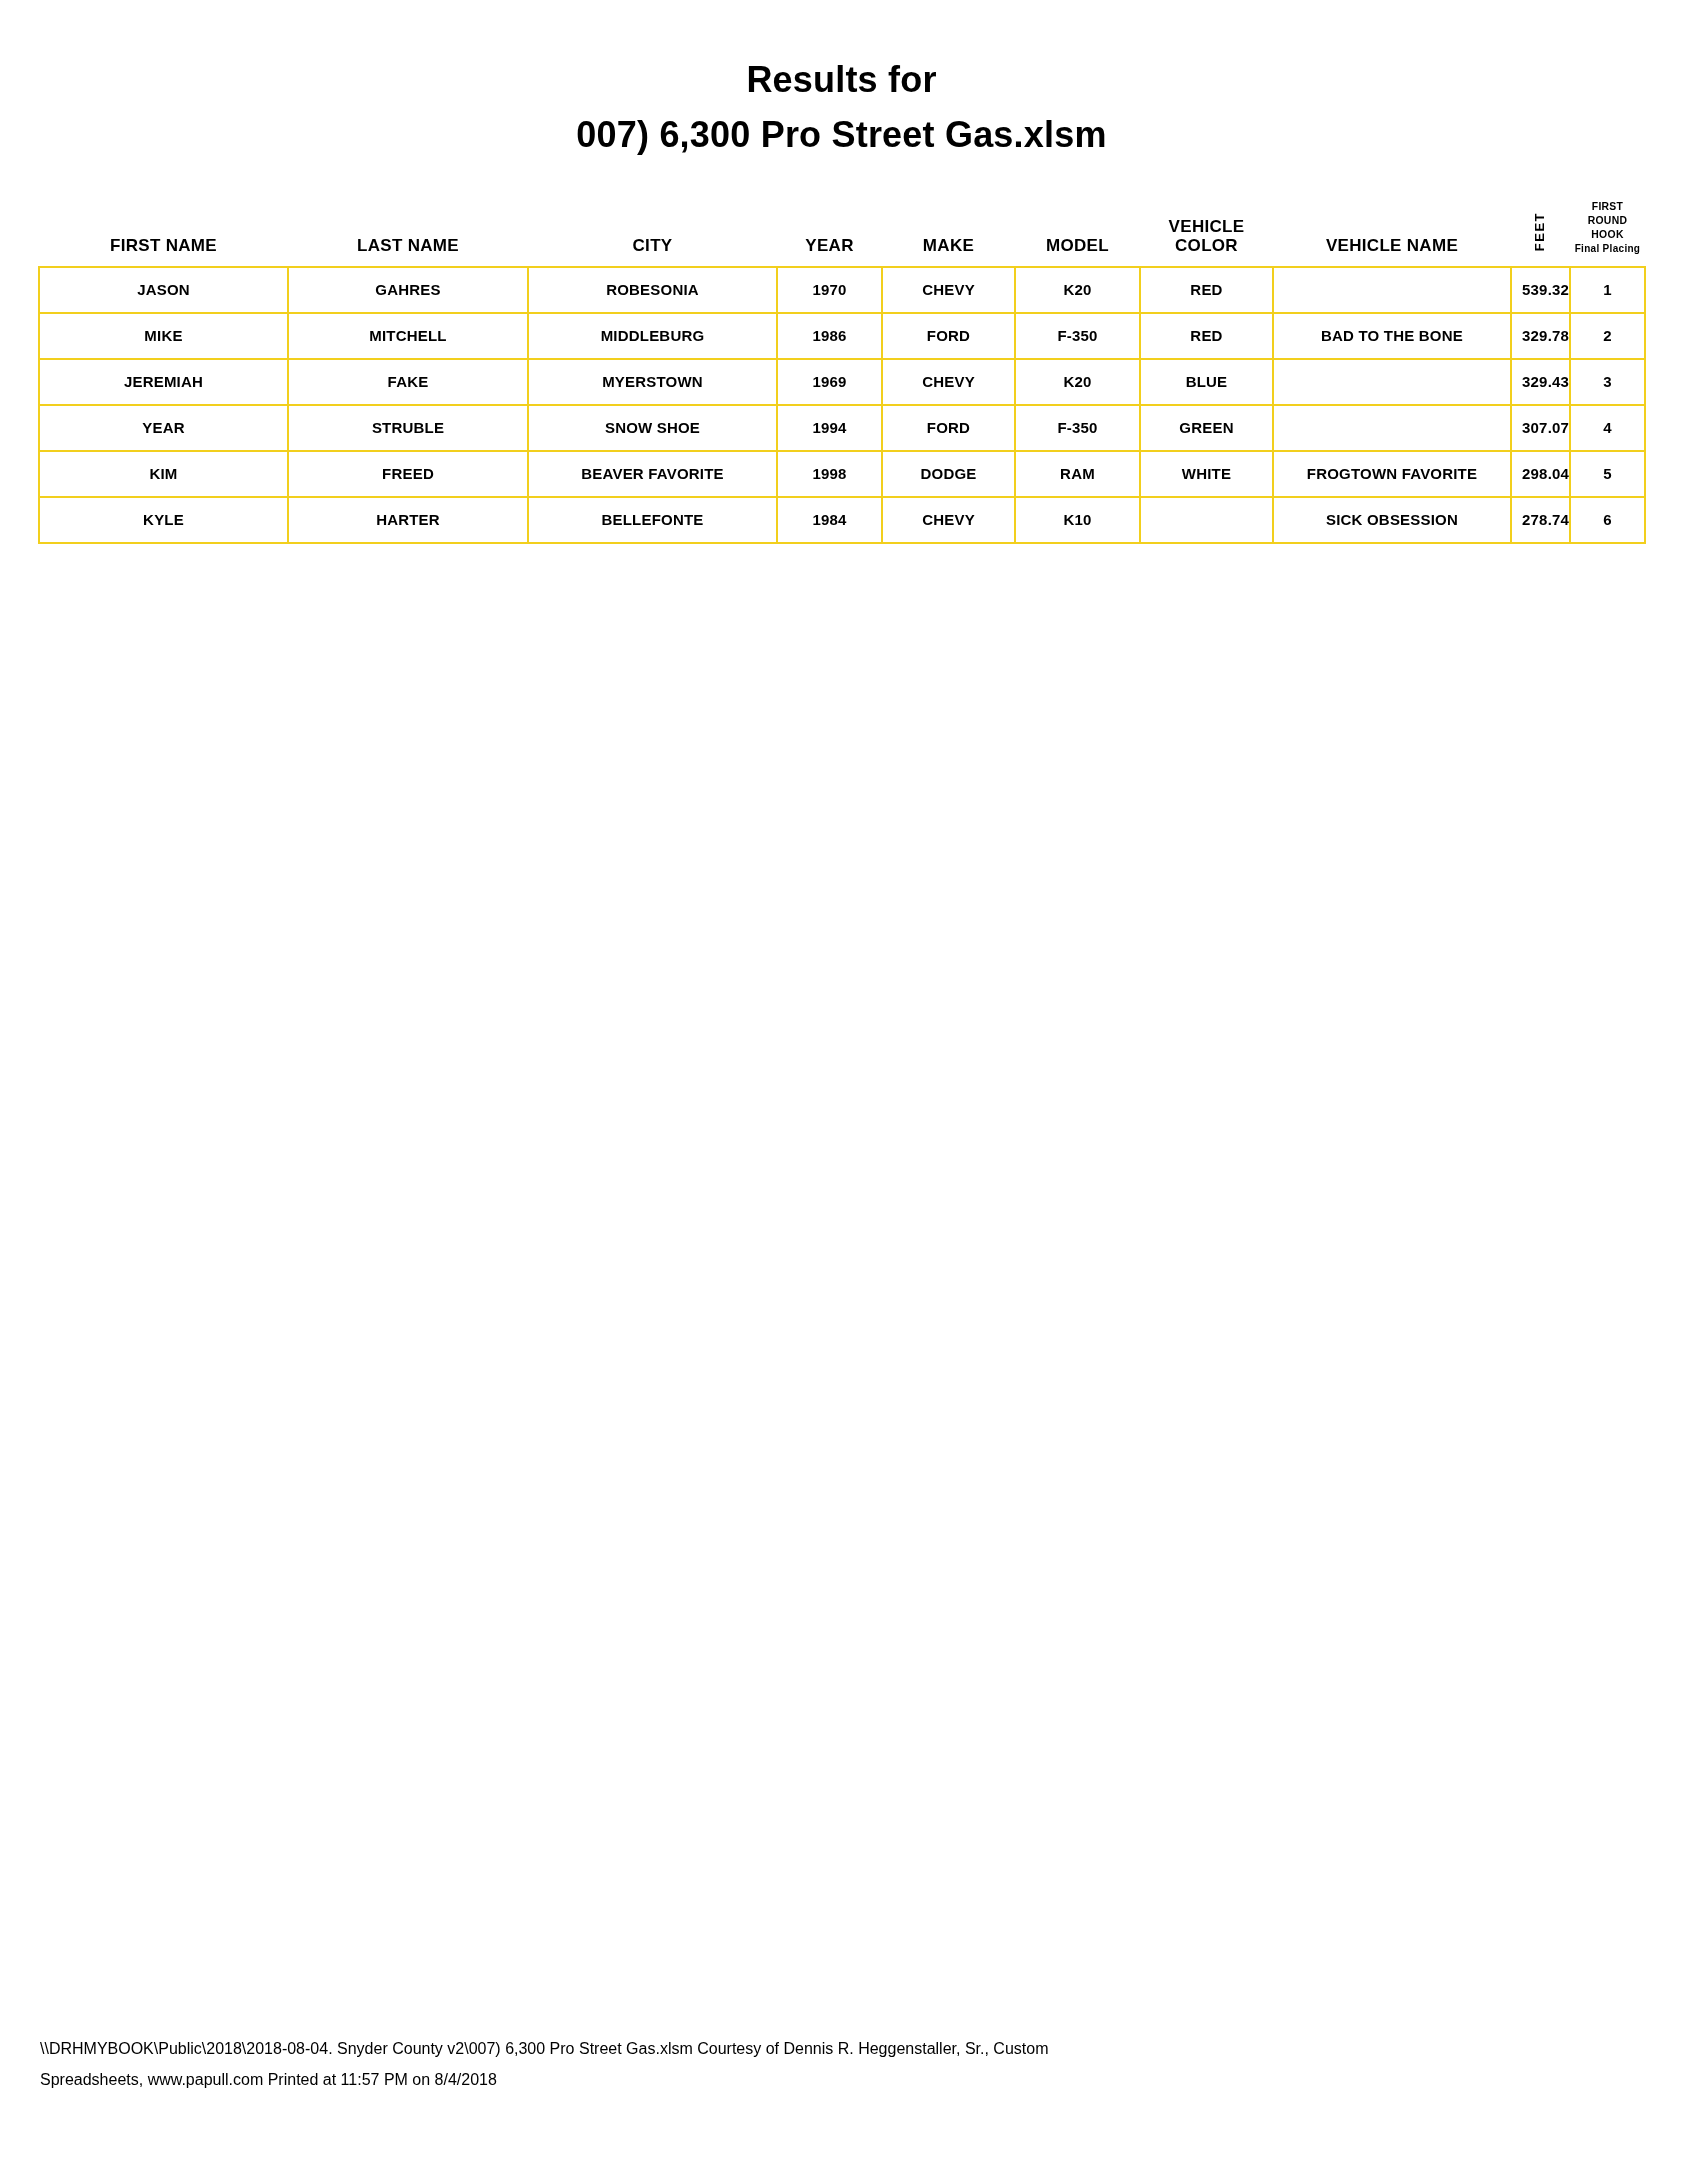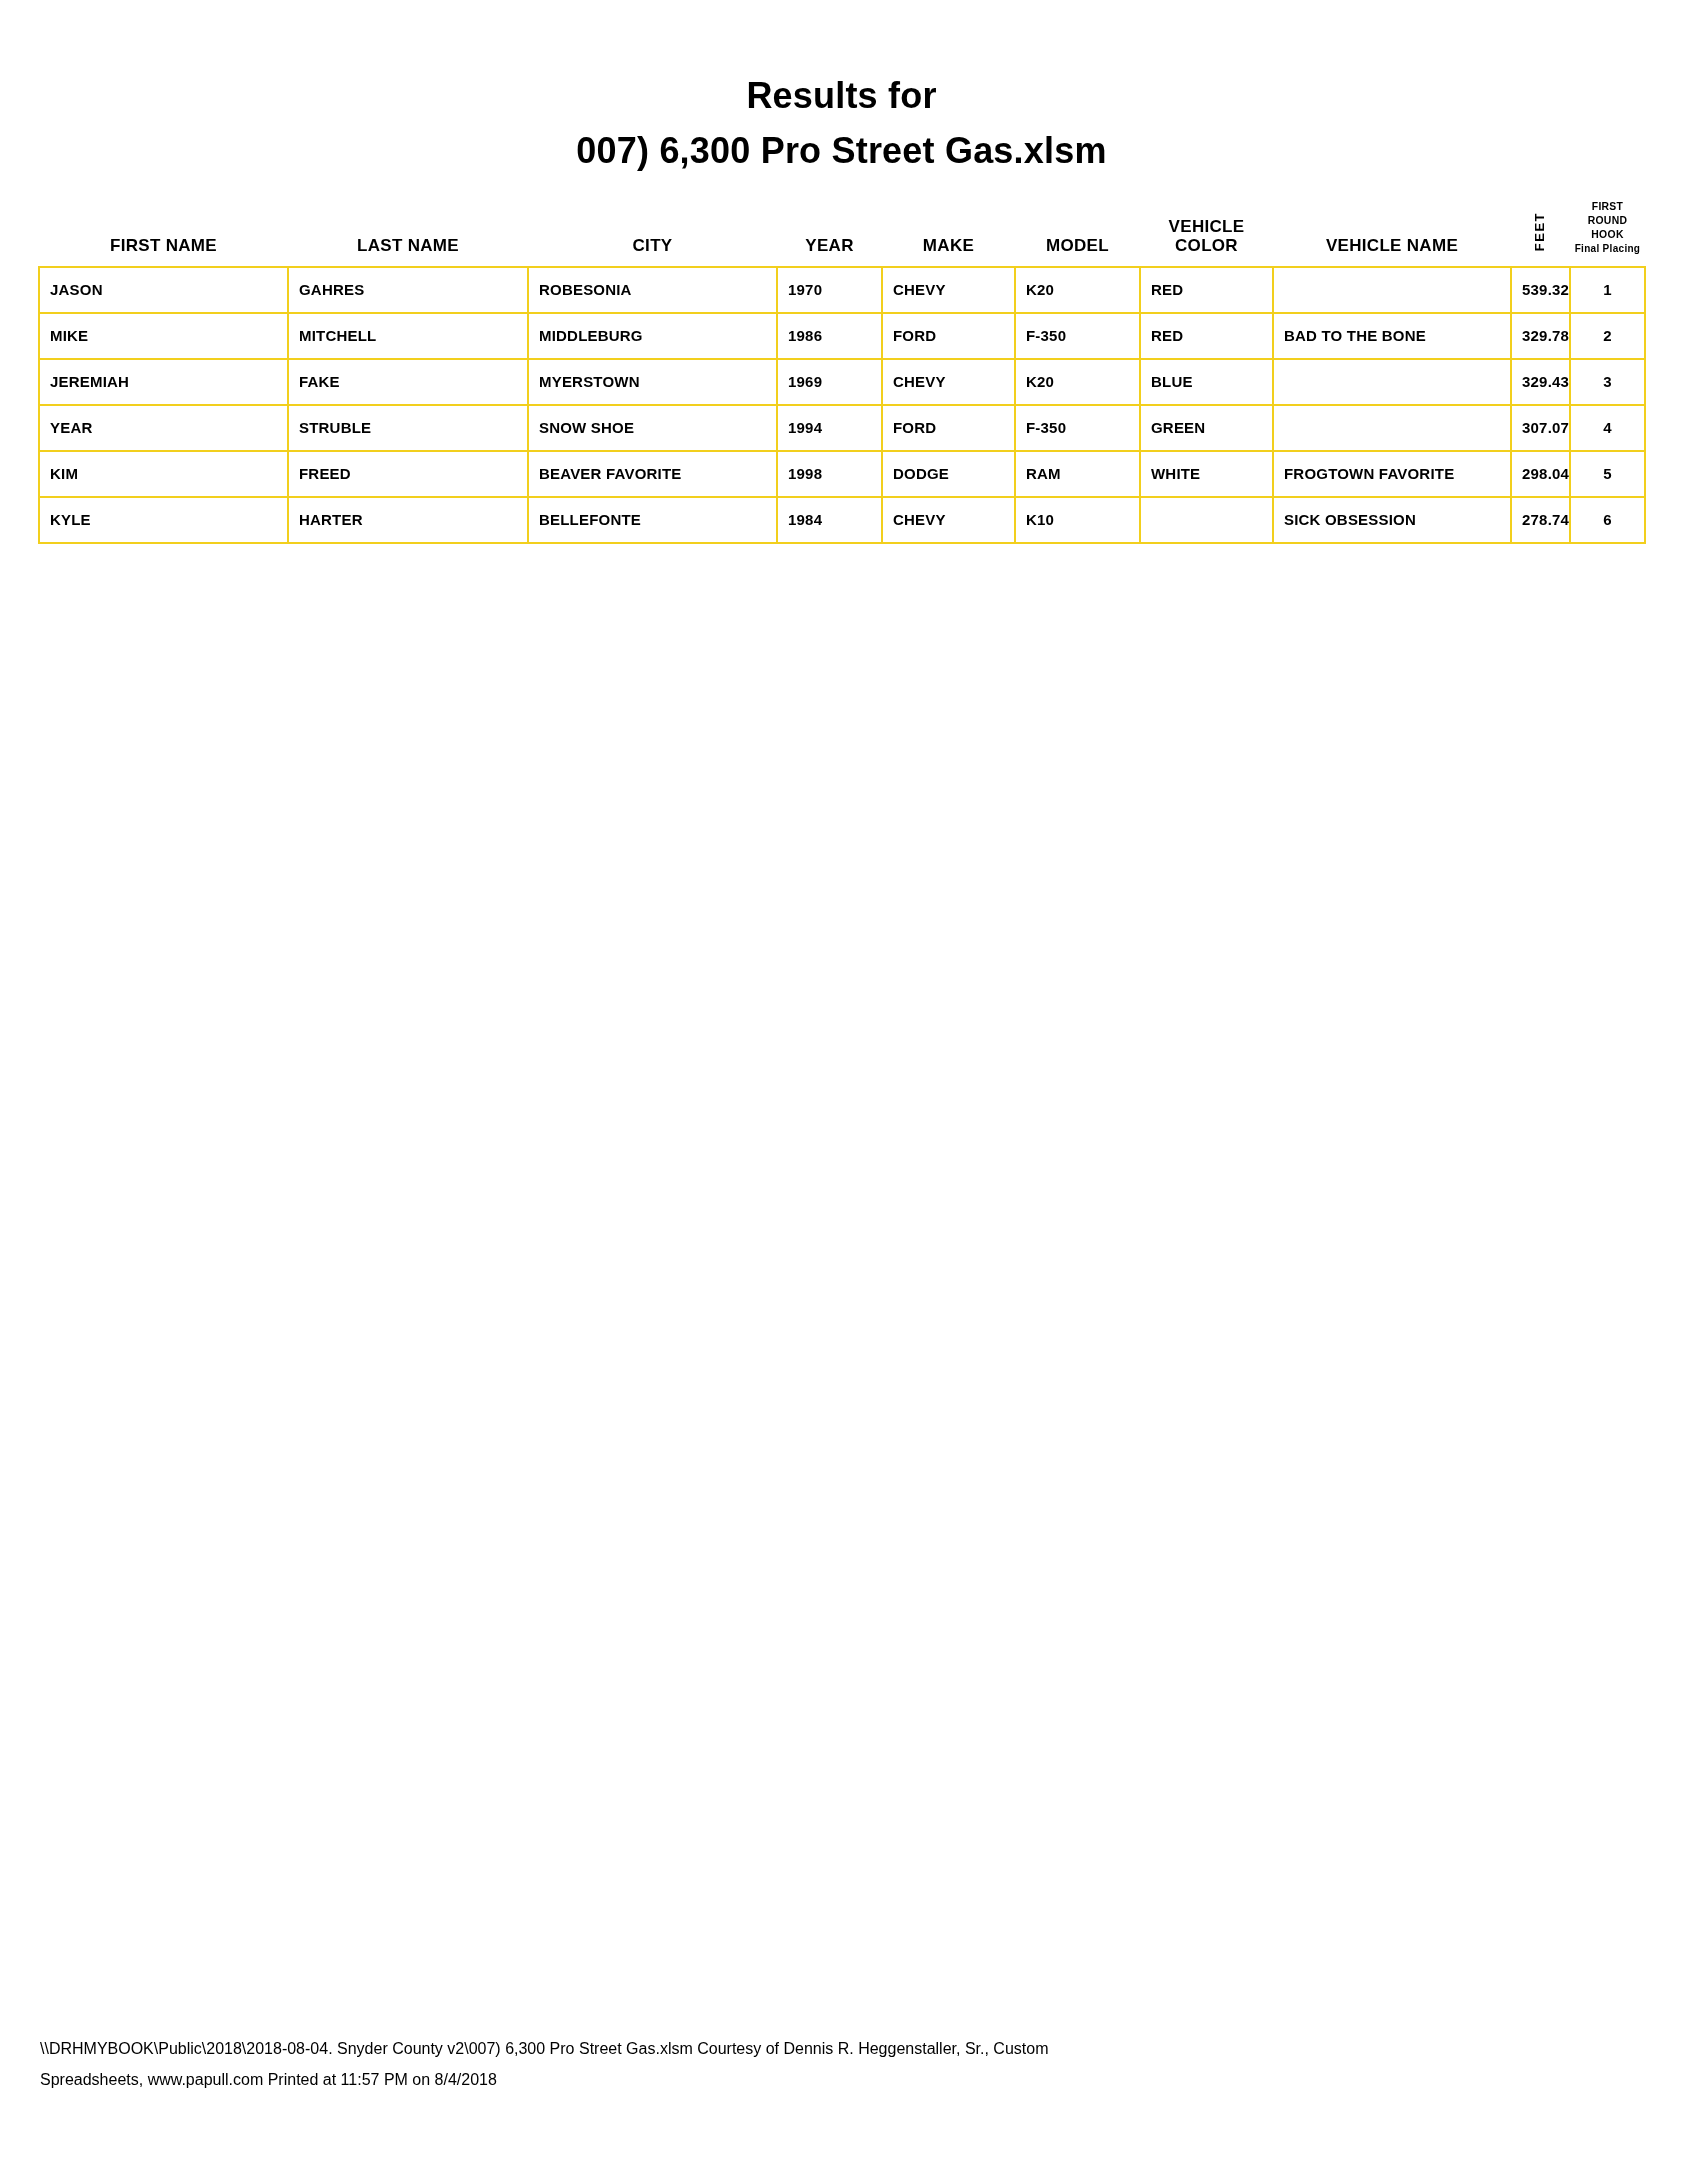--- a/index.html
+++ b/index.html
@@ -13,21 +13,21 @@
     font-family: "Liberation Sans", sans-serif;
     color: #000000;
     position: relative;
     overflow: hidden;
   }
   .page {
     position: relative;
     width: 1683px;
     height: 2152px;
     box-sizing: border-box;
-    padding: 16px;
+    padding: 0;
   }
   .title-block {
     text-align: center;
     padding-top: 57px;
   }
   .title-line1 {
     font-size: 36px;
     font-weight: bold;
     letter-spacing: 0.2px;
     line-height: 1.25;
@@ -98,20 +98,21 @@
   }
 
   tbody td {
     border: 2px solid #f2cf1d;
     height: 44px;
     padding: 0 10px;
     font-size: 15px;
     font-weight: bold;
     vertical-align: middle;
     letter-spacing: 0.2px;
+    text-align: center;
   }
   tbody td.num {
     text-align: right;
     padding-right: 10px;
   }
   tbody td.center {
     text-align: center;
   }
   tbody tr td:first-child {
     border-left: 2px solid #f2cf1d;

